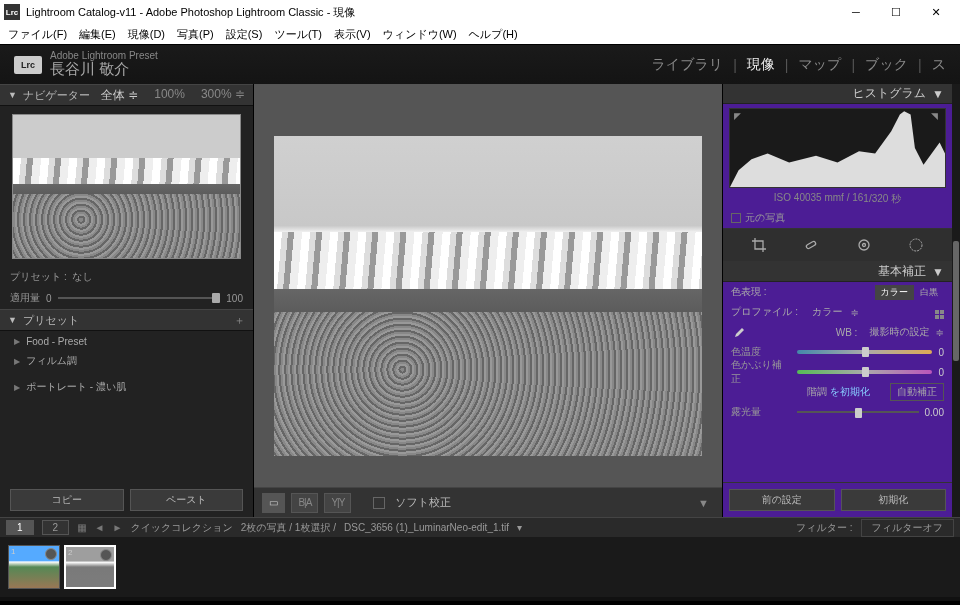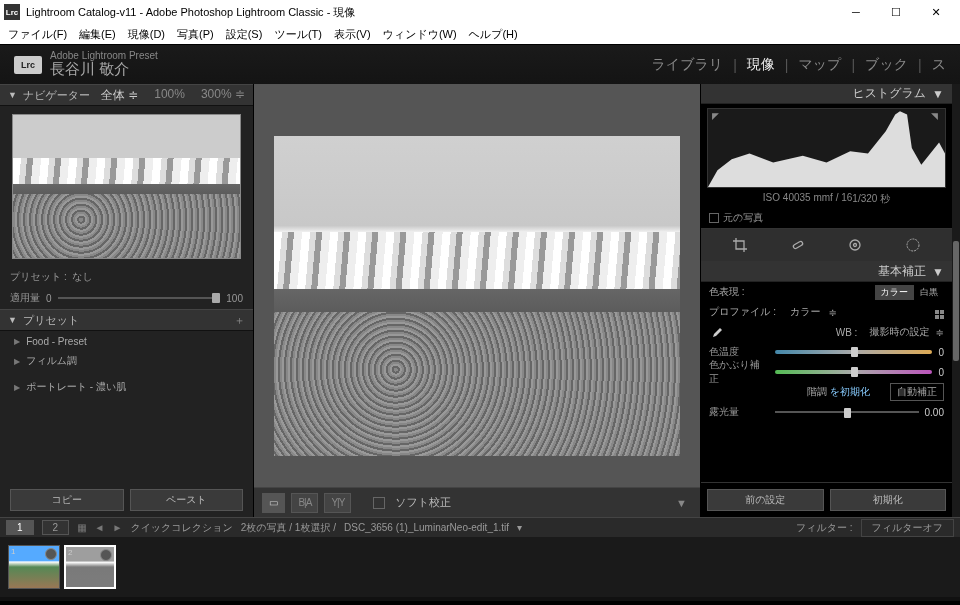--- a/index.html
+++ b/index.html
@@ -37,21 +37,21 @@
 .canvas{flex:1;padding:30px 20px 10px;display:flex;align-items:center;justify-content:center;position:relative}
 .photo{width:100%;height:320px;background:linear-gradient(180deg,#d0d0d0 0%,#c8c8c8 28%,#f0f0f0 30%,#fff 33%,#888 35%,#666 48%,#555 52%,#707070 60%,#606060 72%,#808080 85%,#707070 100%);position:relative;overflow:hidden}
 .mtn{position:absolute;top:30%;left:0;right:0;height:30%;background:repeating-linear-gradient(95deg,#fff 0 8px,#ddd 8px 14px,#999 14px 20px,#eee 20px 28px)}
 .mtn::after{content:"";position:absolute;bottom:0;left:0;right:0;height:40%;background:linear-gradient(#666,#555)}
 .fore{position:absolute;top:55%;left:0;right:0;bottom:0;background:repeating-radial-gradient(circle at 30% 40%,#888 0 2px,#666 2px 4px,#999 4px 6px),#777}
 .toolbar{height:30px;background:#333;display:flex;align-items:center;padding:0 8px;gap:6px;border-top:1px solid #444}
 .toolbar .tb{height:20px;padding:0 6px;background:#444;border:1px solid #555;display:flex;align-items:center;font-size:10px;color:#888;cursor:pointer}
 .toolbar .tb.act{background:#555;color:#ccc}
 .toolbar .check{width:12px;height:12px;border:1px solid #666;margin-right:4px}
 .toolbar .dropdown{margin-left:auto;width:16px;color:#888}
-.rightpanel{width:252px;background:#000000;display:flex;flex-direction:column;border-left:1px solid #000;font-size:10px;overflow:hidden}
+.rightpanel{width:230px;background:#4c1d95;display:flex;flex-direction:column;border-left:1px solid #000;font-size:10px;overflow:hidden}
 .rightin{flex:1;overflow:hidden}
 .rpanel-hdr{height:20px;background:#333;display:flex;align-items:center;justify-content:flex-end;padding:0 8px;color:#ccc;gap:6px;font-size:12px;border-bottom:1px solid #222}
 .histo{height:80px;margin:4px 6px;background:#1a1a1a;border:1px solid #333;position:relative;overflow:hidden}
 .histo svg{width:100%;height:100%}
 .histo .marker{position:absolute;top:2px;width:10px;height:10px;color:#888;font-size:9px}
 .exif{height:16px;display:flex;justify-content:center;padding:0 6px;color:#888;font-size:10px}
 .chk-row{height:20px;display:flex;align-items:center;padding:0 8px;color:#999;gap:4px}
 .chk{width:10px;height:10px;border:1px solid #666}
 .tool-icons{height:34px;display:flex;align-items:center;justify-content:space-around;padding:0 10px;border-top:1px solid #333;border-bottom:1px solid #333;background:#2f2f2f}
 .tool-icons .ico{width:20px;height:20px;color:#999;cursor:pointer;display:flex;align-items:center;justify-content:center}

